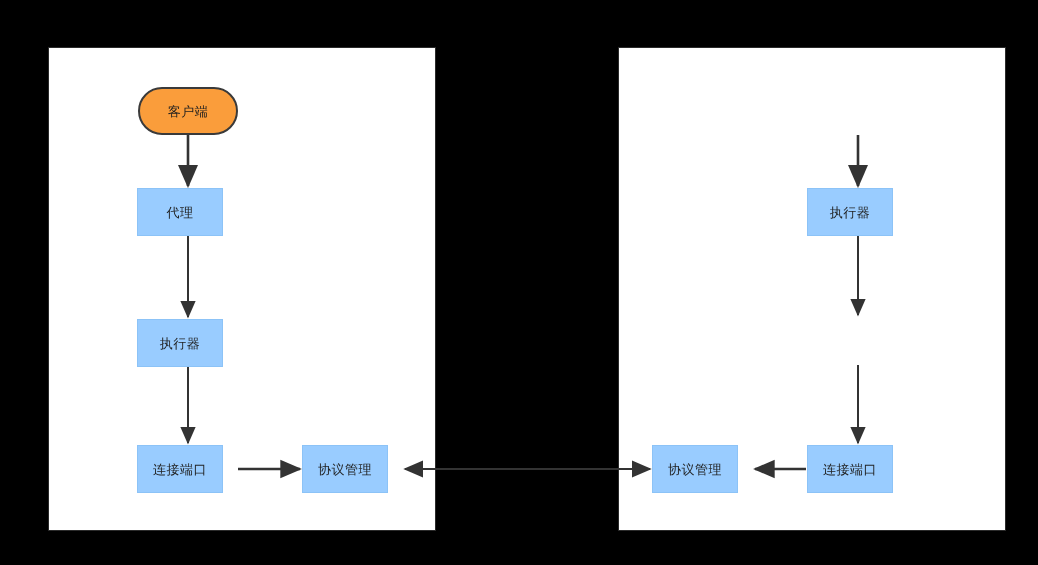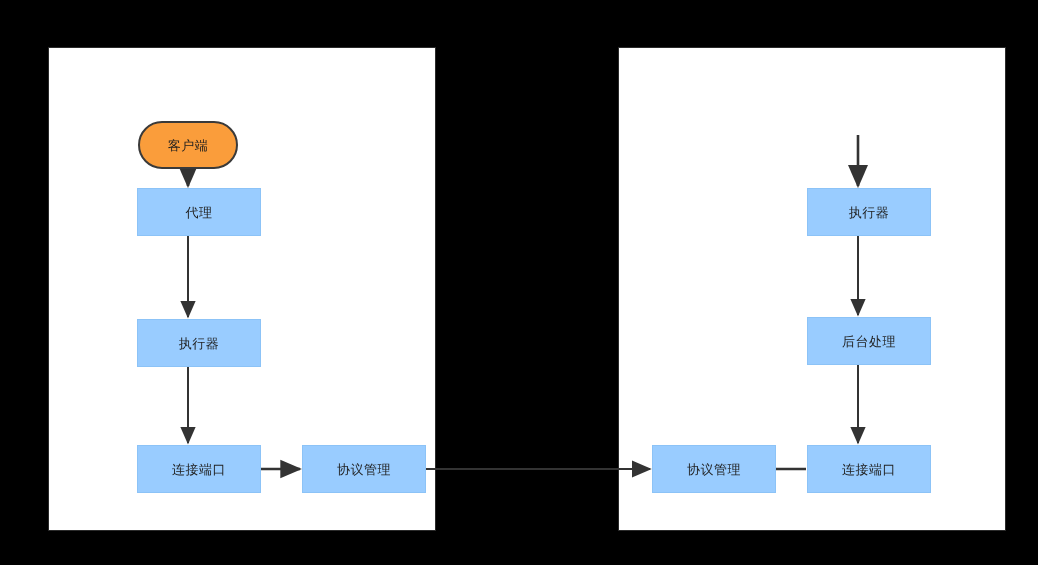--- a/index.html
+++ b/index.html
@@ -36,30 +36,29 @@
     justify-content: center;
     font-size: 13px;
     color: #1f1f1f;
     letter-spacing: 0.5px;
     white-space: nowrap;
     line-height: 1;
   }
   .node.rect {
     background: #99CCFF;
     border: 1px solid #8cc3f7;
-    width: 124px;
+    width: 86px;
     height: 48px;
   }
   .node.terminator {
     background: #FA9D3B;
     border: 2px solid #3a3a3a;
     border-radius: 24px;
     width: 100px;
     height: 48px;
-    margin-top: 34px;
   }
 
   svg.wires {
     position: absolute;
     left: 0;
     top: 0;
     width: 1038px;
     height: 565px;
     pointer-events: none;
     overflow: visible;
@@ -121,23 +120,20 @@
 
   <div class="node rect" style="left:302px; top:445px;">
     <span>协议管理</span>
   </div>
 
 
   <div class="node rect" style="left:807px; top:188px;">
     <span>执行器</span>
   </div>
 
-  <div class="node rect" style="left:807px; top:317px;">
-    <span>后台处理</span>
-  </div>
 
   <div class="node rect" style="left:807px; top:445px;">
     <span>连接端口</span>
   </div>
 
   <div class="node rect" style="left:652px; top:445px;">
     <span>协议管理</span>
   </div>
 
 </div>

